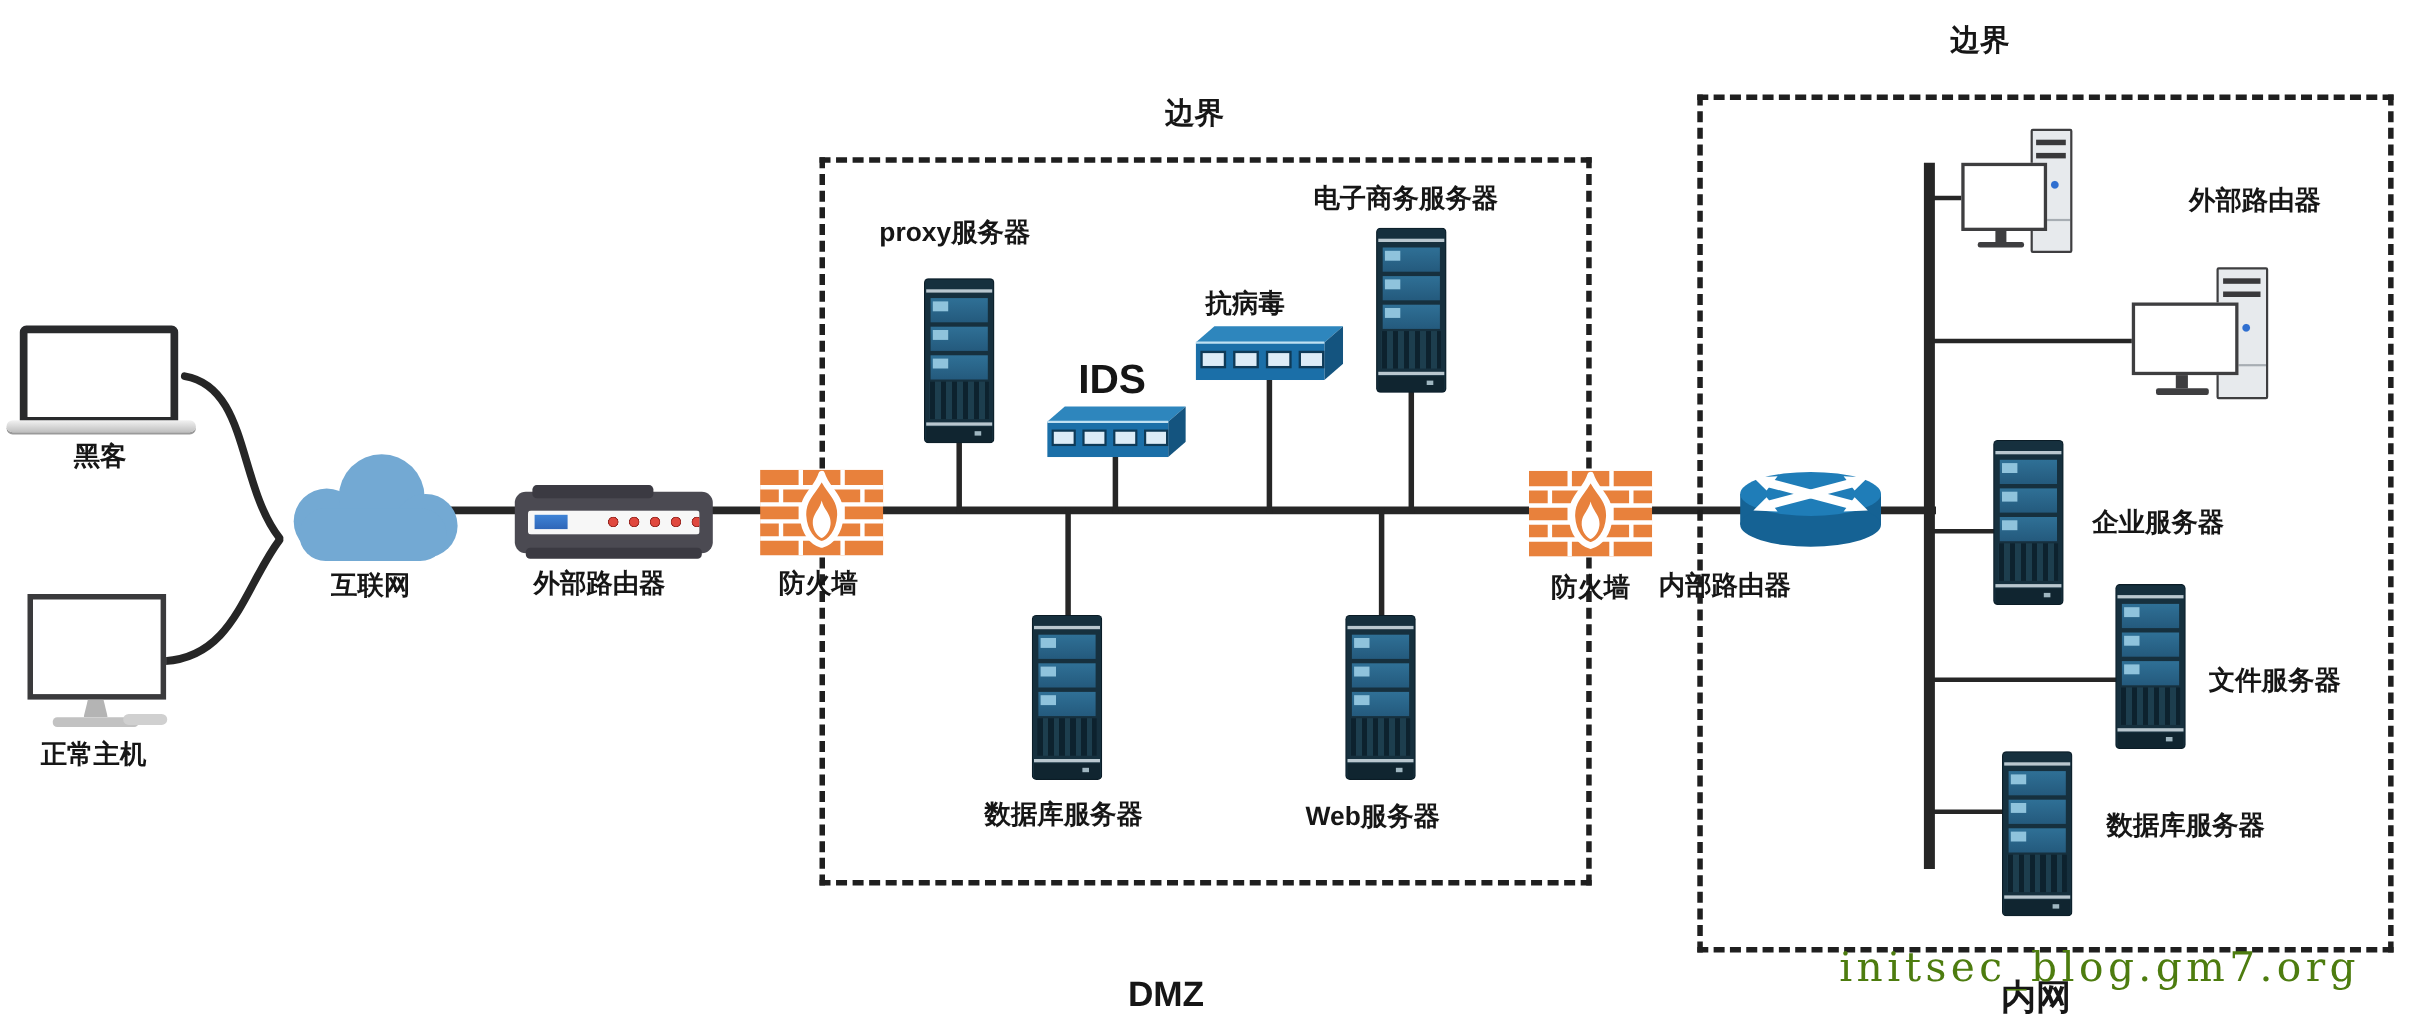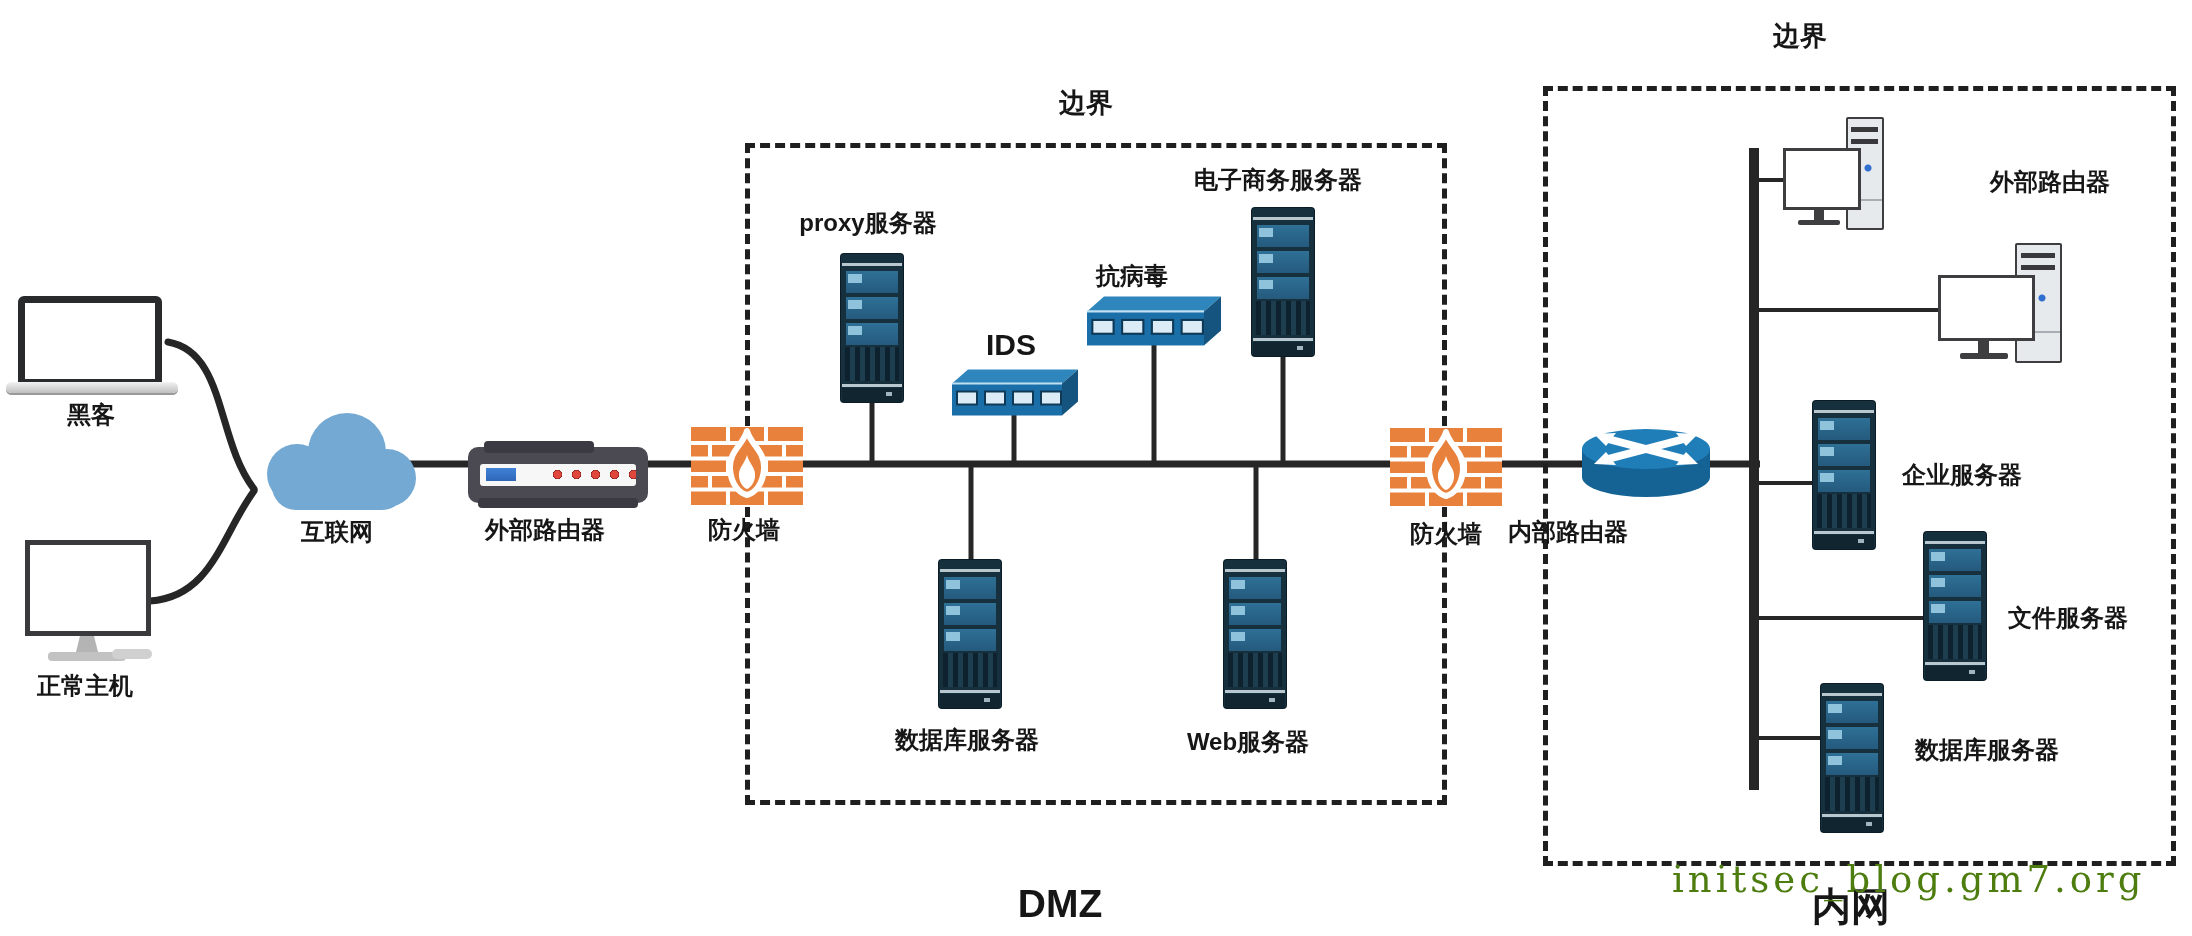--- a/index.html
+++ b/index.html
@@ -8,21 +8,21 @@
   .lines{position:absolute;left:0;top:0;width:2192px;height:936px;}
 
   
   .zone{position:absolute;border:5px dashed #1f1f1f;background:transparent;}
   .dmz-box{left:745px;top:143px;width:692px;height:652px;}
   .intranet-box{left:1543px;top:86px;width:623px;height:770px;}
 
   
   .lbl{position:absolute;transform:translate(-50%,-50%);white-space:nowrap;
        font-size:24px;font-weight:600;color:#161616;}
-  .lbl.zonename{font-size:39px;font-weight:bold;}
+  .lbl.zonename{font-size:32px;font-weight:bold;}
   .lbl.boundary{font-size:27px;}
   .watermark{position:absolute;left:1672px;top:858px;font-family:"DejaVu Serif","Liberation Serif",serif;
        font-size:37px;letter-spacing:4px;color:#4d7c0f;font-weight:400;}
 
   
   .server{position:absolute;width:64px;height:150px;border-radius:4px;
     background-color:#16303e;box-shadow:inset 0 0 0 1px #0b1c26;
     background-repeat:no-repeat;
     background-image:
       linear-gradient(#b9c7cf,#b9c7cf),
@@ -246,22 +246,22 @@
   <div class="server" style="left:1820px;top:683px"></div>
 
   <div class="lbl" style="left:91px;top:415px">黑客</div>
   <div class="lbl" style="left:85px;top:686px">正常主机</div>
   <div class="lbl" style="left:337px;top:532px">互联网</div>
   <div class="lbl" style="left:545px;top:530px">外部路由器</div>
   <div class="lbl" style="left:744px;top:530px">防火墙</div>
   <div class="lbl" style="left:1446px;top:534px">防火墙</div>
   <div class="lbl boundary" style="left:1086px;top:103px">边界</div>
   <div class="lbl boundary" style="left:1800px;top:36px">边界</div>
-  <div class="lbl" style="left:868px;top:223px">proxy服务器</div>
-  <div class="lbl" style="left:1011px;top:345px;font-size:30px">IDS</div>
+  <div class="lbl" style="left:868px;top:211px">proxy服务器</div>
+  <div class="lbl" style="left:1011px;top:345px;font-size:37px">IDS</div>
   <div class="lbl" style="left:1132px;top:276px">抗病毒</div>
   <div class="lbl" style="left:1278px;top:180px">电子商务服务器</div>
   <div class="lbl" style="left:967px;top:740px">数据库服务器</div>
   <div class="lbl" style="left:1248px;top:742px">Web服务器</div>
   <div class="lbl" style="left:1568px;top:532px">内部路由器</div>
   <div class="lbl" style="left:2050px;top:182px">外部路由器</div>
   <div class="lbl" style="left:1962px;top:475px">企业服务器</div>
   <div class="lbl" style="left:2068px;top:618px">文件服务器</div>
   <div class="lbl" style="left:1987px;top:750px">数据库服务器</div>
   <div class="lbl zonename" style="left:1060px;top:904px">DMZ</div>

